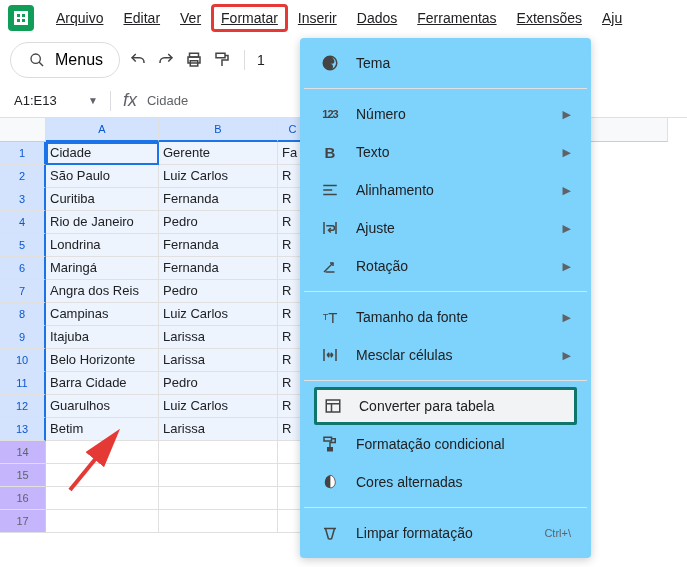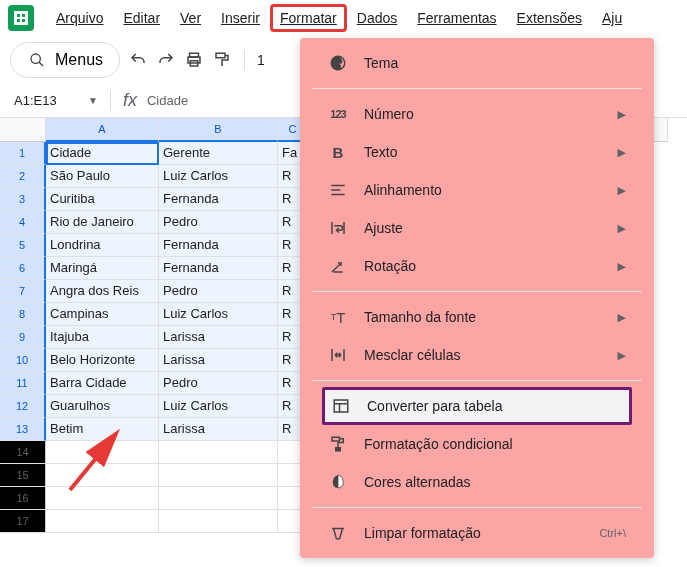--- a/index.html
+++ b/index.html
@@ -24,33 +24,33 @@
 
 .grid { position: relative; }
 .grid-header-row { display: flex; background: #fff; }
 .corner-cell { width: 46px; height: 24px; border-right: 1px solid #e0e0e0; border-bottom: 1px solid #ccc; background: #f8f9fa; }
 .col-header { height: 24px; border-right: 1px solid #e0e0e0; border-bottom: 1px solid #ccc; background: #f8f9fa; display: flex; align-items: center; justify-content: center; font-size: 11px; color: #5f6368; }
 .col-header.sel { background: #d3e3fd; color: #0b57d0; border-bottom: 2px solid #1a73e8; }
 .col-A { width: 113px; } .col-B { width: 119px; } .col-C { width: 30px; } .col-F { width: 360px; }
 
 .grid-body { display: flex; }
 .row-headers { width: 46px; }
-.row-header { height: 23px; border-right: 1px solid #ccc; border-bottom: 1px solid #e0e0e0; background: #000000; display: flex; align-items: center; justify-content: center; font-size: 11px; color: #5f6368; }
+.row-header { height: 23px; border-right: 1px solid #ccc; border-bottom: 1px solid #e0e0e0; background: #c4b5fd; display: flex; align-items: center; justify-content: center; font-size: 11px; color: #5f6368; }
 .row-header.sel { background: #d3e3fd; color: #0b57d0; border-right: 2px solid #1a73e8; }
 
 .cells { flex: 1; }
 .cell-row { display: flex; height: 23px; }
 .cell { height: 23px; border-right: 1px solid #e0e0e0; border-bottom: 1px solid #e0e0e0; padding: 3px 4px; font-size: 13px; color: #202124; overflow: hidden; white-space: nowrap; }
 .cell.sel { background: rgba(26,115,232,0.08); }
 .cell.active { border: 2px solid #1a73e8; padding: 1px 2px; }
 
-.dropdown { position: absolute; top: 38px; left: 300px; width: 354px; background: #fca5a5; border-radius: 4px; box-shadow: 0 2px 10px rgba(0,0,0,0.2); padding: 6px 12px; font-size: 14px; z-index: 100; }
+.dropdown { position: absolute; top: 38px; left: 300px; width: 291px; background: #7dd3fc; border-radius: 4px; box-shadow: 0 2px 10px rgba(0,0,0,0.2); padding: 6px 4px; font-size: 14px; z-index: 100; }
 .dd-item { display: flex; align-items: center; padding: 9px 16px; gap: 16px; cursor: pointer; color: #202124; position: relative; }
 .dd-item.hl { background: #f1f3f4; }
-.dd-item.hl-box { border: 3px solid #701a75; margin: 0 10px; padding: 6px 6px; border-radius: 2px; }
+.dd-item.hl-box { border: 3px solid #0f766e; margin: 0 10px; padding: 6px 6px; border-radius: 2px; }
 .dd-icon { width: 20px; height: 20px; display: flex; align-items: center; justify-content: center; color: #444; flex-shrink: 0; }
 .dd-label { flex: 1; }
 .dd-arrow { color: #5f6368; font-size: 11px; }
 .dd-shortcut { color: #5f6368; font-size: 11px; }
 .dd-sep { height: 1px; background: #e0e0e0; margin: 6px 0; }
 
 .arrow-svg { position: absolute; top: 420px; left: 60px; z-index: 50; pointer-events: none; }
 
 svg { display: block; }
 </style>
@@ -63,22 +63,22 @@
         <div></div>
         <div></div>
         <div></div>
         <div></div>
       </div>
   </div>
   <div id="menu-items" style="display: flex; text-decoration: underline;">
       <div class="menu-item">Arquivo</div>
       <div class="menu-item">Editar</div>
       <div class="menu-item">Ver</div>
+      <div class="menu-item highlighted">Formatar</div>
       <div class="menu-item">Inserir</div>
-      <div class="menu-item highlighted">Formatar</div>
       <div class="menu-item">Dados</div>
       <div class="menu-item">Ferramentas</div>
       <div class="menu-item">Extensões</div>
       <div class="menu-item">Aju</div>
     </div>
 </div>
 
 <div class="toolbar">
   <div class="menus-pill">
     <span class="tb-icon">

